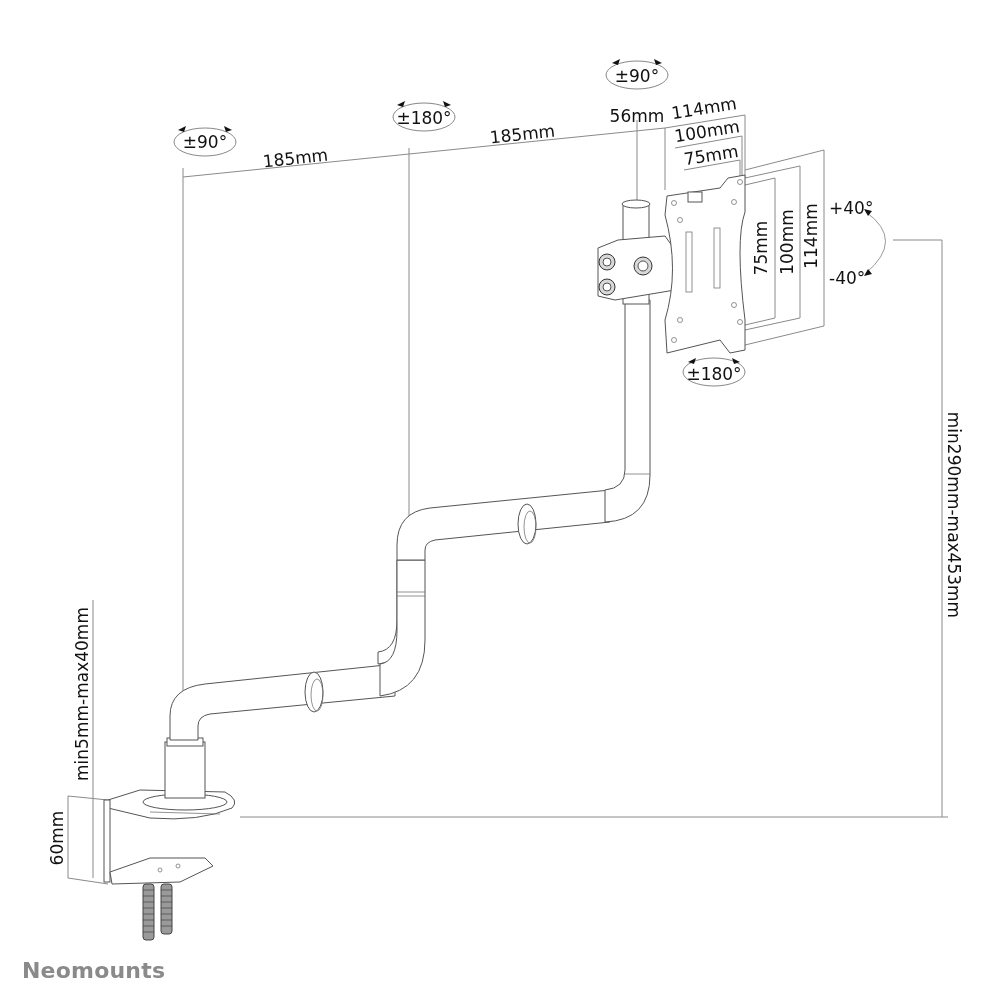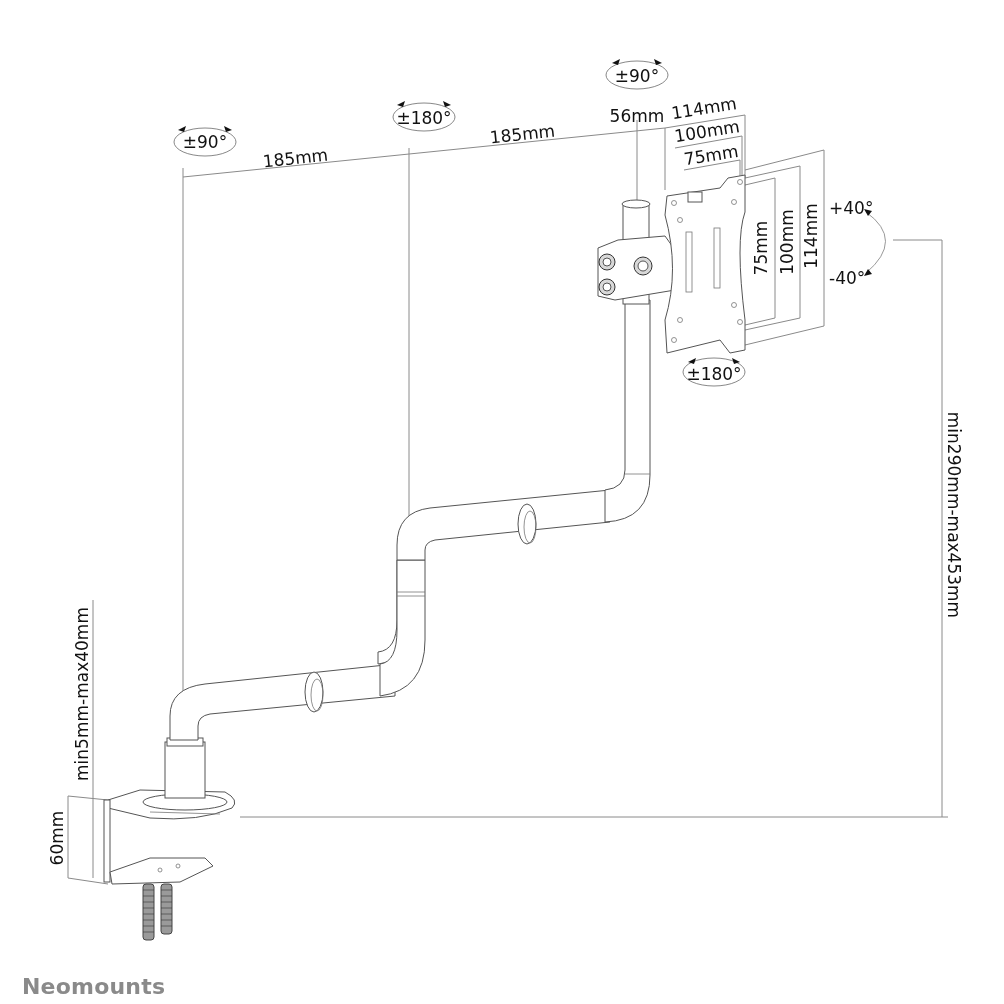--- a/index.html
+++ b/index.html
@@ -6,21 +6,21 @@
     body { width: 1004px; height: 1004px; position: relative; overflow: hidden; font-family: "DejaVu Sans", sans-serif; }
     #drawing { position: absolute; left: 0; top: 0; width: 1004px; height: 1004px; }
     .dim-line { stroke: #8a8a8a; stroke-width: 1; fill: none; }
     .part { stroke: #555; stroke-width: 1; fill: #ffffff; }
     .part-thin { stroke: #777; stroke-width: 0.8; fill: none; }
     .part-dark { stroke: #333; stroke-width: 1; fill: #d8d8d8; }
     .lbl { font-family: "DejaVu Sans", sans-serif; font-size: 17px; fill: #111; }
     .lbl-rot { font-family: "DejaVu Sans", sans-serif; font-size: 17px; fill: #111; }
     .oval { stroke: #888; stroke-width: 1; fill: none; }
     .arrowhead { fill: #111; }
-    .brand { position: absolute; left: 22px; top: 958px; font-family: "DejaVu Sans", sans-serif; font-weight: bold; font-size: 22px; color: #8a8a8a; letter-spacing: 0.2px; margin-top: 16px; }
+    .brand { position: absolute; left: 22px; top: 958px; font-family: "DejaVu Sans", sans-serif; font-weight: bold; font-size: 22px; color: #8a8a8a; letter-spacing: 0.2px; }
     .thread { stroke: #444; stroke-width: 1; fill: #9a9a9a; }
   </style>
 </head>
 <body>
 
 <svg id="drawing" viewBox="0 0 1004 1004" xmlns="http://www.w3.org/2000/svg">
 
   <g>
 
     <line class="dim-line" x1="183" y1="177" x2="665" y2="128"></line>

